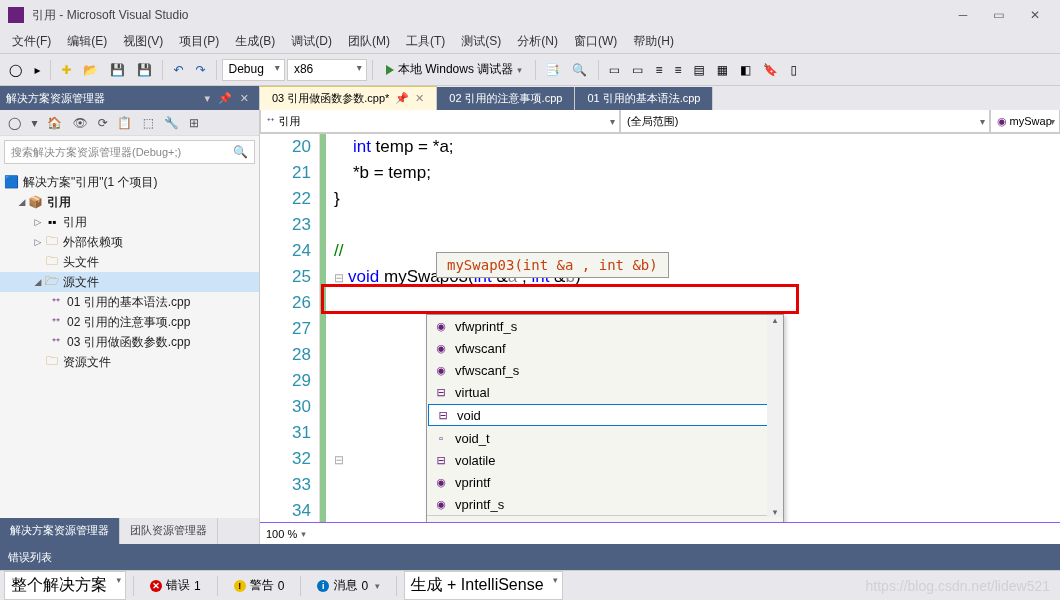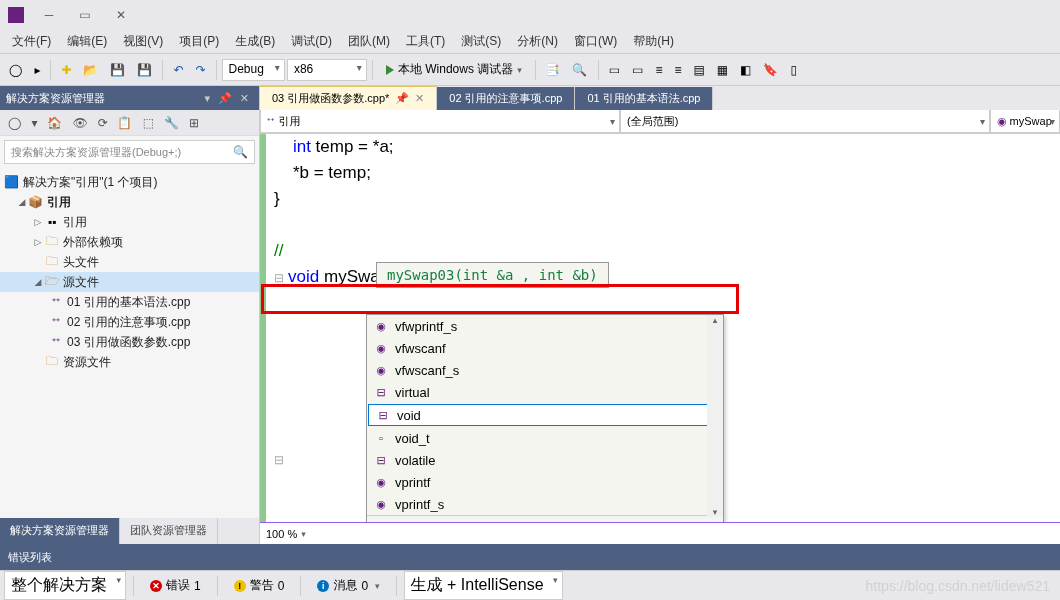--- a/index.html
+++ b/index.html
@@ -65,21 +65,21 @@
     .code-area { flex: 1; display: flex; font-family: Consolas, monospace; font-size: 17px; position: relative; overflow: hidden; }
     .gutter { width: 60px; background: #fff; text-align: right; padding-right: 8px; color: #2b91af; border-right: 1px solid #e0e0e0; }
     .change-bar { width: 6px; background: #fff; }
     .change-bar .cb { width: 6px; background: #8fc98f; }
     .code-lines { flex: 1; position: relative; }
     .code-line { height: 26px; line-height: 26px; white-space: pre; padding-left: 8px; }
     .gutter .gl { height: 26px; line-height: 26px; }
     .change-bar .cb, .change-bar .cbnone { height: 26px; }
     .kw { color: #0000ff; }
     .comment { color: #008000; }
-    .param-tooltip { position: absolute; left: 110px; top: 128px; background: #f5f5f0; border: 1px solid #999; padding: 4px 10px; font-size: 14px; color: #15803d; font-family: Consolas, monospace; }
+    .param-tooltip { position: absolute; left: 110px; top: 118px; background: #f5f5f0; border: 1px solid #999; padding: 4px 10px; font-size: 14px; color: #c2410c; font-family: Consolas, monospace; }
     .red-box { position: absolute; border: 3px solid #e60000; }
 
     
     .intellisense { position: absolute; left: 100px; top: 180px; width: 358px; background: #f5f5f0; border: 1px solid #999; box-shadow: 2px 2px 4px rgba(0,0,0,0.2); font-size: 13px; }
     .isense-item { display: flex; align-items: center; height: 22px; padding: 0 6px; gap: 6px; }
     .isense-item.selected { border: 1px solid #0078d7; background: #fff; margin: 1px; }
     .isense-icon { width: 16px; height: 16px; font-size: 11px; color: #68217a; display: flex; align-items: center; justify-content: center; }
     .isense-filter { display: flex; padding: 4px; gap: 8px; border-top: 1px solid #ccc; }
     .isense-filter .fi { width: 18px; height: 18px; display: flex; align-items: center; justify-content: center; font-size: 11px; }
     .isense-scroll { position: absolute; right: 0; top: 0; bottom: 25px; width: 16px; background: #f0f0f0; }
@@ -99,20 +99,21 @@
     .ec-yellow { background: #f0c000; color: #000; }
     .ec-blue { background: #0070c0; }
 
     .watermark { position: absolute; right: 10px; bottom: 6px; color: rgba(200,200,200,0.7); font-size: 14px; pointer-events: none; }
   </style>
 </head>
 <body>
 
 <div class="title-bar">
   <div class="vs-logo"></div>
+  <div class="title-text">引用 - Microsoft Visual Studio</div>
   <div class="win-btns">
     <div class="win-btn">─</div>
     <div class="win-btn">▭</div>
     <div class="win-btn">✕</div>
   </div>
 </div>
 
 <div class="menu-bar">
   <div class="menu-item">文件(F)</div>
   <div class="menu-item">编辑(E)</div>
@@ -262,20 +263,38 @@
         <span>引用</span>
       </div>
       <div class="nav-combo">(全局范围)</div>
       <div class="nav-combo" style="max-width:70px">
         <span style="color:#68217a;margin-right:3px">◉</span>
         <span>mySwap</span>
       </div>
     </div>
 
     <div class="code-area">
+      <div class="gutter">
+        <div class="gl">20</div>
+        <div class="gl">21</div>
+        <div class="gl">22</div>
+        <div class="gl">23</div>
+        <div class="gl">24</div>
+        <div class="gl">25</div>
+        <div class="gl">26</div>
+        <div class="gl">27</div>
+        <div class="gl">28</div>
+        <div class="gl">29</div>
+        <div class="gl">30</div>
+        <div class="gl">31</div>
+        <div class="gl">32</div>
+        <div class="gl">33</div>
+        <div class="gl">34</div>
+
+      </div>
       <div class="change-bar">
         <div class="cb"></div>
           <div class="cb"></div>
           <div class="cb"></div>
           <div class="cb"></div>
         <div class="cb"></div>
           <div class="cb"></div>
           <div class="cb"></div>
           <div class="cb"></div>
         <div class="cb"></div>

